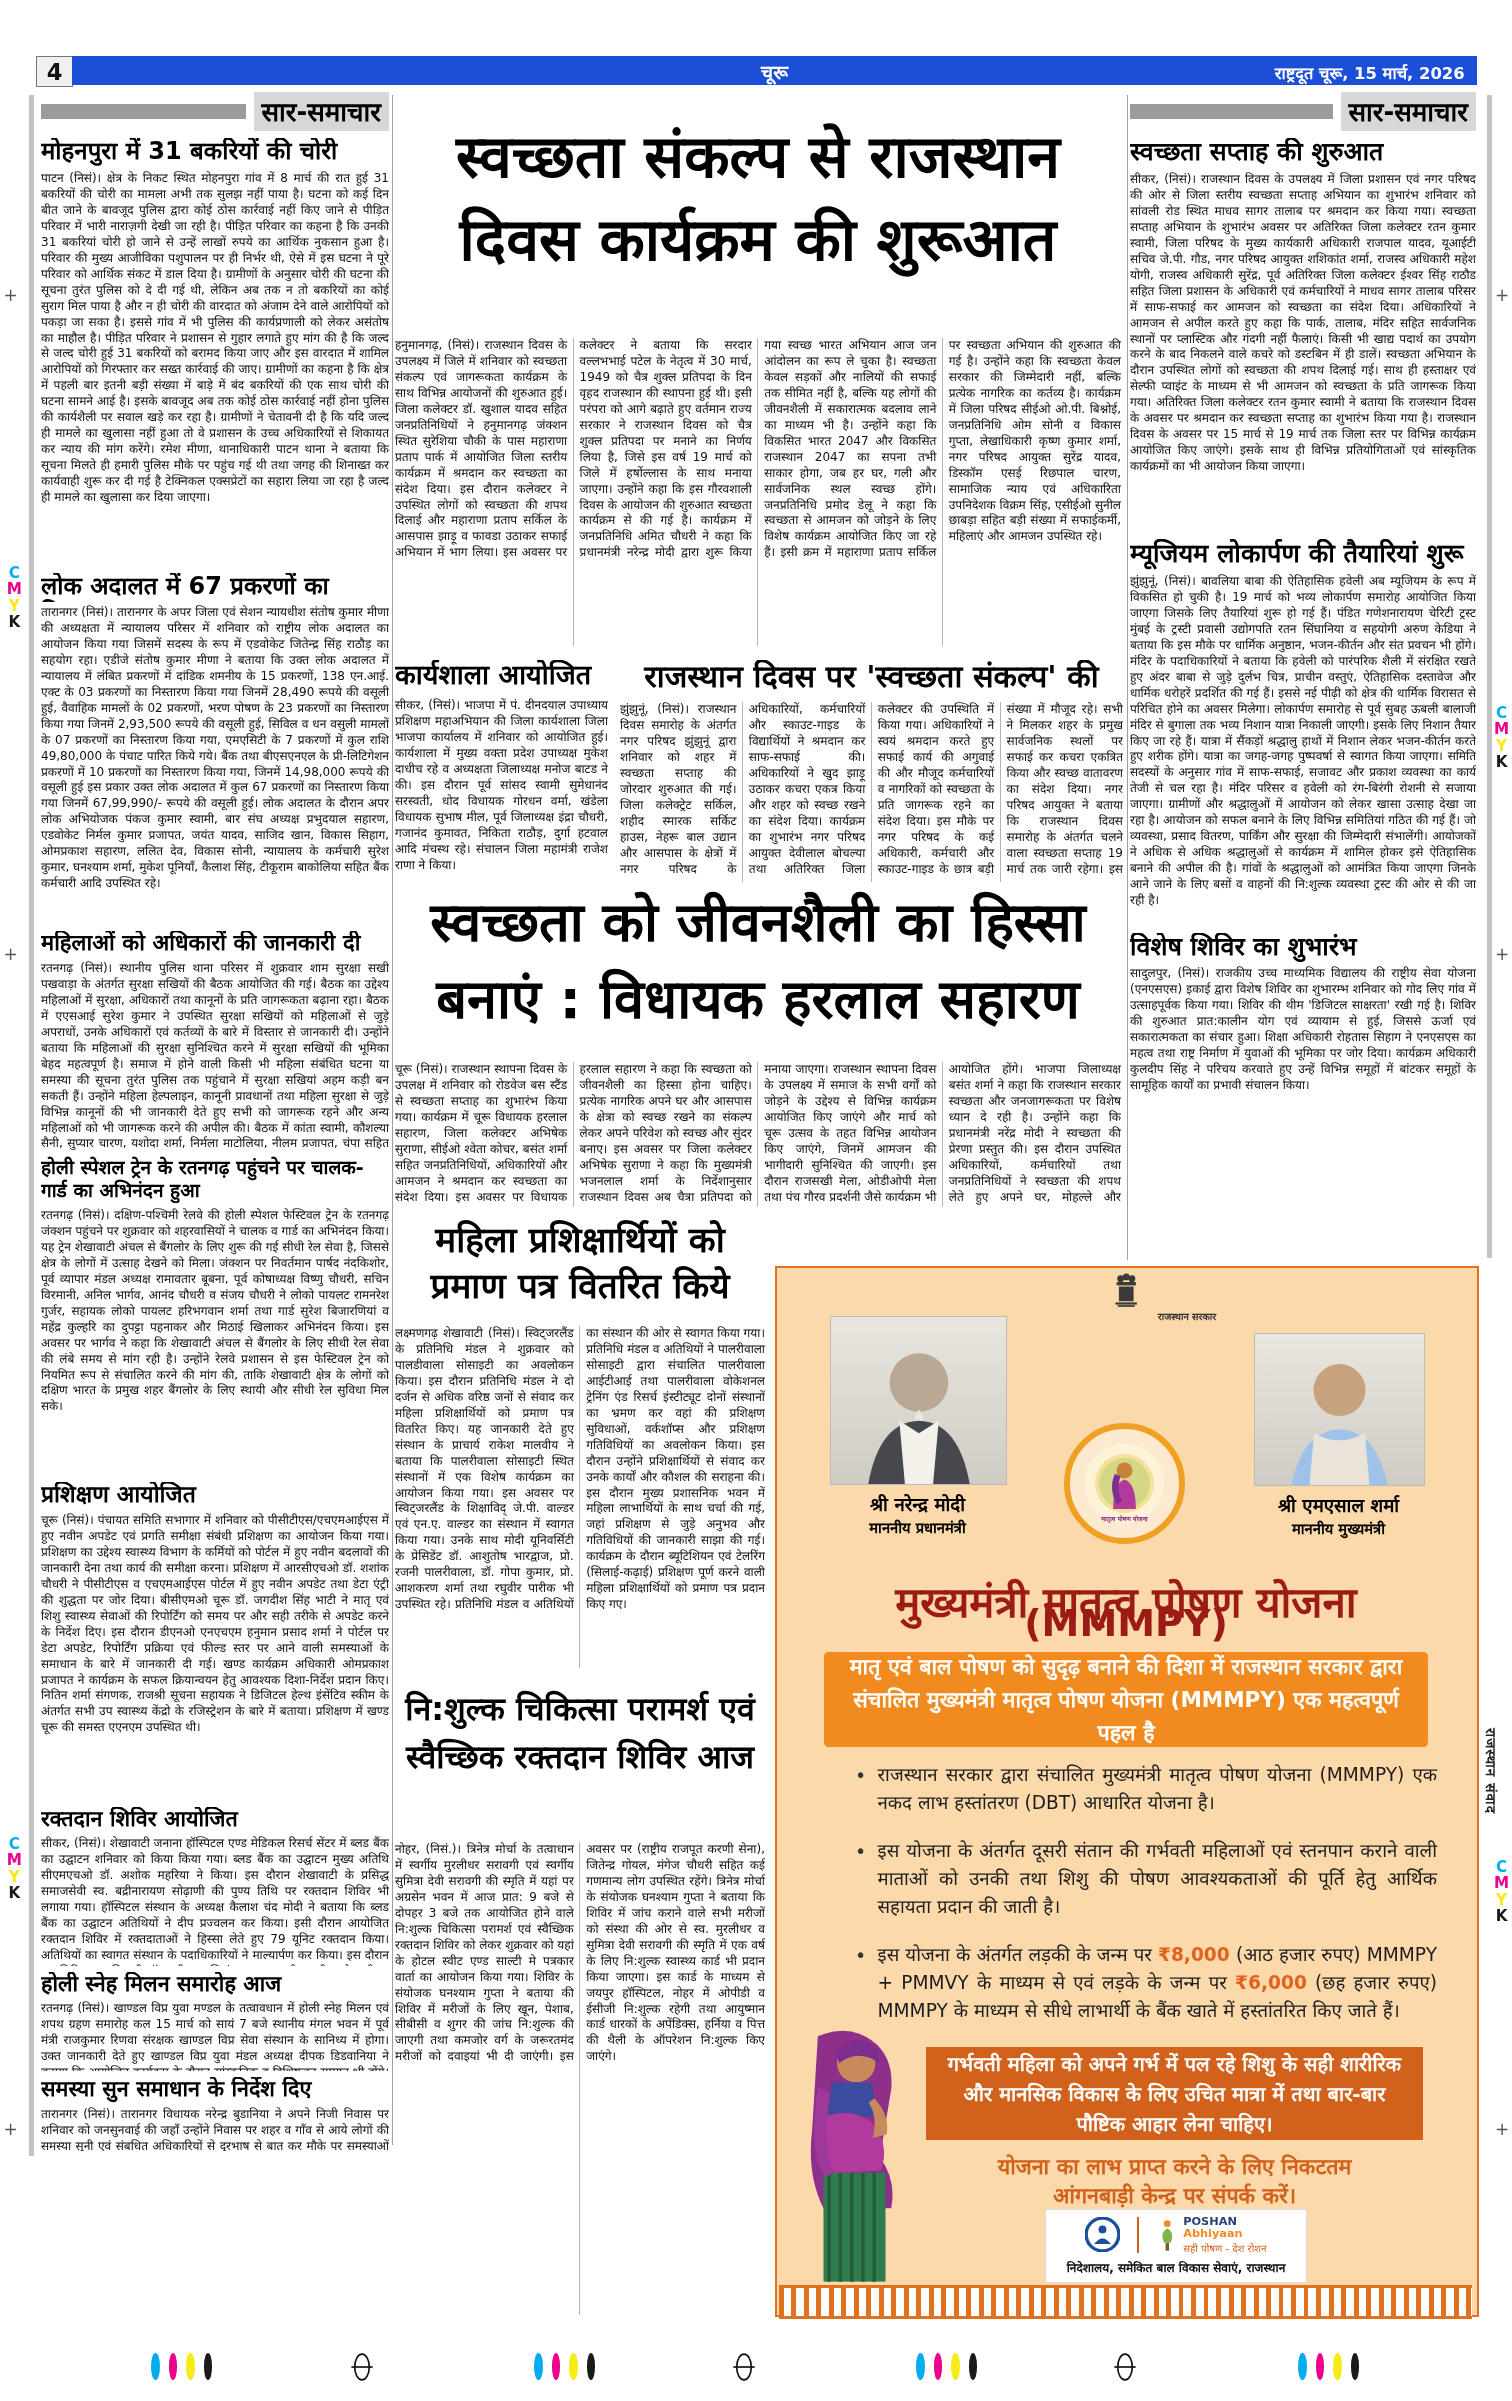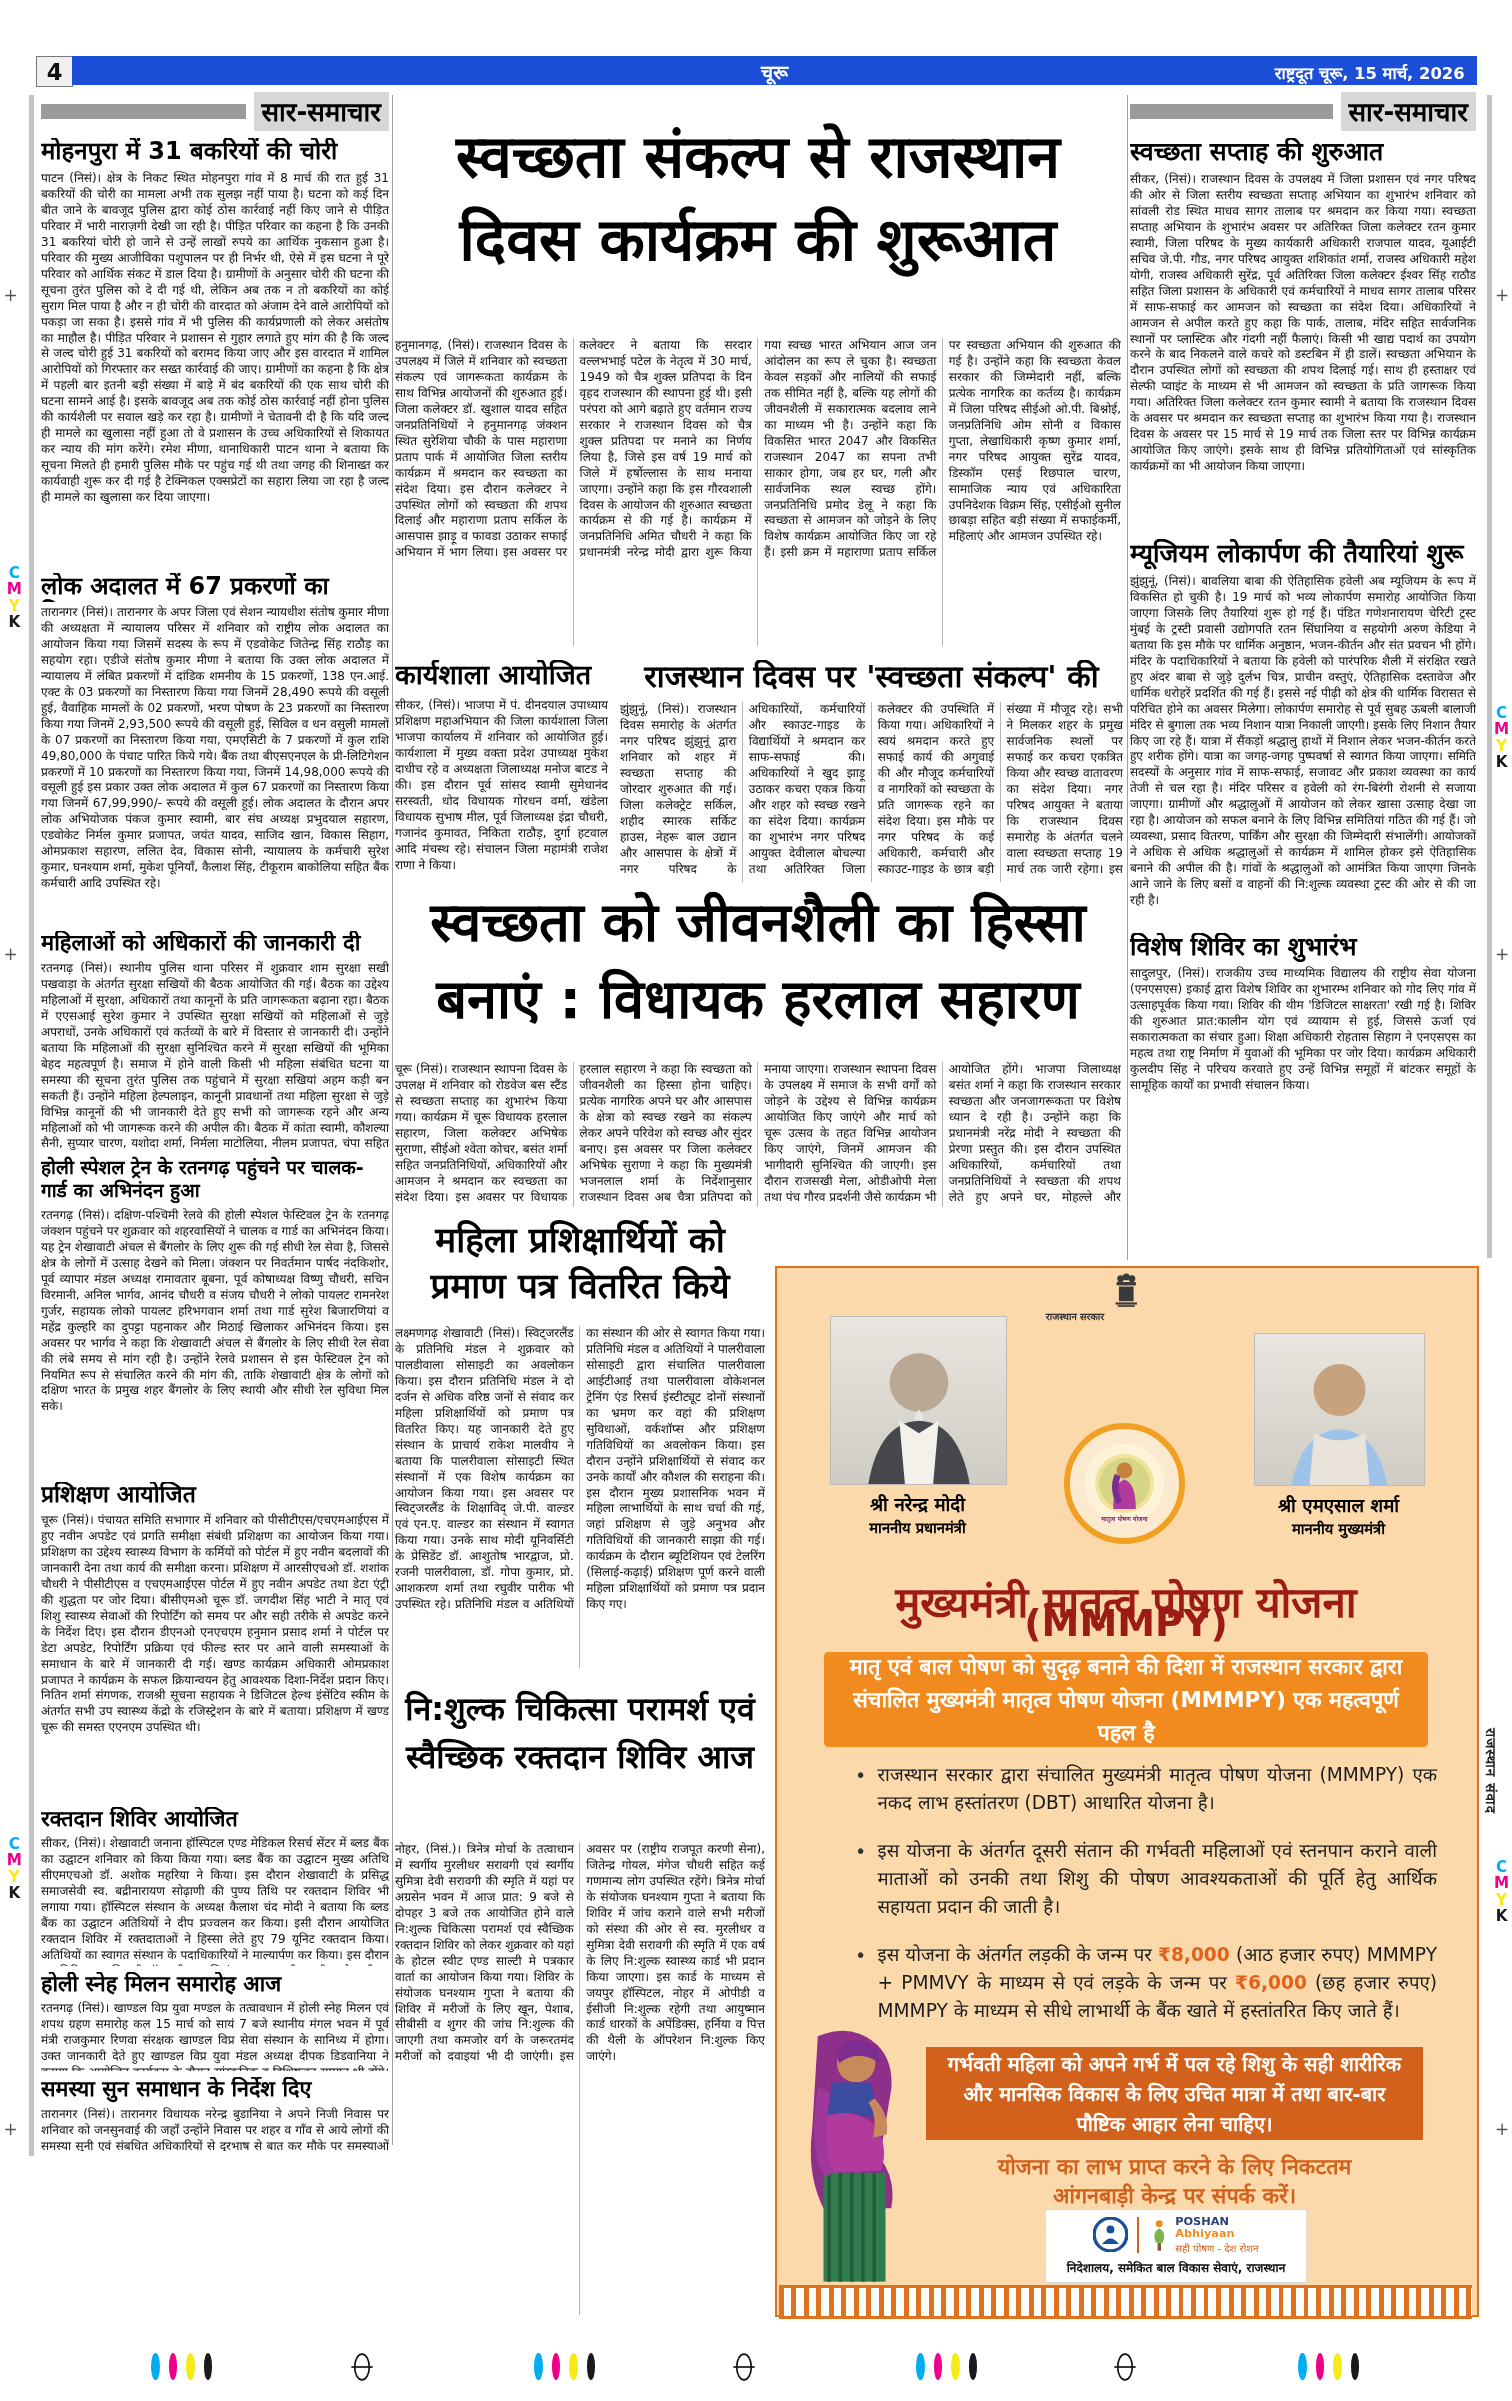--- a/index.html
+++ b/index.html
@@ -39,21 +39,21 @@
   .ad-bullet .dot{font-size:19px;color:#333;margin-right:11.3px;line-height:1.5;}
   .ad-bullet .tx{font-size:18.6px;line-height:1.5;color:#1c1c1c;text-align:justify;}
   .amt{color:#e2621b;font-weight:bold;}
   .ad-orange{left:926px;top:2047px;width:497px;height:93px;background:#d2611b;color:#fff;font-weight:bold;
              font-size:20px;line-height:1.5;text-align:center;display:flex;align-items:center;justify-content:center;
              padding:0 14.7px;box-sizing:border-box;}
   .ad-contact{left:926px;top:2152px;width:497px;text-align:center;color:#d2611b;font-weight:bold;
               font-size:21.5px;line-height:1.35;}
   .logobox{left:1045px;top:2209px;width:260px;height:72px;background:#fff;border:0.6px solid #ddd;
            display:flex;flex-direction:column;align-items:center;justify-content:center;}
-  .logorow{display:flex;align-items:center;gap:9px;}
+  .logorow{display:flex;align-items:center;gap:17px;}
   .poshan-t{font-size:11.3px;font-weight:bold;color:#2c3e72;line-height:1.1;}
   .poshan-s{font-size:10px;color:#d2611b;}
   .credit{font-size:12px;font-weight:bold;color:#111;margin-top:4.5px;}
   .meander{left:779px;top:2285px;width:693px;height:28px;
            border-top:3.4px solid #e0711e;border-bottom:3.4px solid #e0711e;
            background:repeating-linear-gradient(90deg,#e0711e 0 4.5px,#fff 4.5px 12.4px,#e0711e 12.4px 17px,#fff 17px 25px);}
   .person{position:absolute;text-align:center;}
   .photo{background:linear-gradient(180deg,#e9e6df,#cfccc4);border:0.6px solid #bbb;display:flex;align-items:flex-end;justify-content:center;overflow:hidden;}
   .pname{font-size:18.6px;font-weight:bold;margin-top:5.6px;}
   .ptitle{font-size:14.7px;font-weight:bold;margin-top:1.1px;}
@@ -154,21 +154,21 @@
           <circle cx="17" cy="10" r="6"></circle>
           <circle cx="37" cy="10" r="6"></circle>
           <circle cx="27" cy="7" r="6"></circle>
           <rect x="10" y="16" width="34" height="6"></rect>
           <rect x="14" y="24" width="26" height="26"></rect>
           <rect x="8" y="52" width="38" height="4"></rect>
           <rect x="12" y="57" width="30" height="3"></rect>
         </g>
       </svg>
   </div>
-  <div class="abs ctr" style="left:1030px;top:1310px;width:90px;font-size:9.6px;font-weight:bold;color:#333;">राजस्थान सरकार</div>
+  <div class="abs ctr" style="left:1142px;top:1310px;width:90px;font-size:9.6px;font-weight:bold;color:#333;">राजस्थान सरकार</div>
 
   <div class="person" style="left:830px;top:1316px;width:175px;">
     <div class="photo" style="width:175px;height:167px;">
       <svg width="124" height="141" viewBox="0 0 220 250">
           <circle cx="110" cy="70" r="52" fill="#b9a894"></circle>
           <path d="M110 118 q14 18 0 30 q-14 -12 0 -30" fill="#e8e8e8"></path>
           <path d="M20 250 q20 -110 90 -112 q70 2 90 112 z" fill="#47484d"></path>
           <path d="M75 138 l35 22 l35 -22 l-10 112 h-50 z" fill="#f4f1ea"></path>
         </svg>
     </div>

